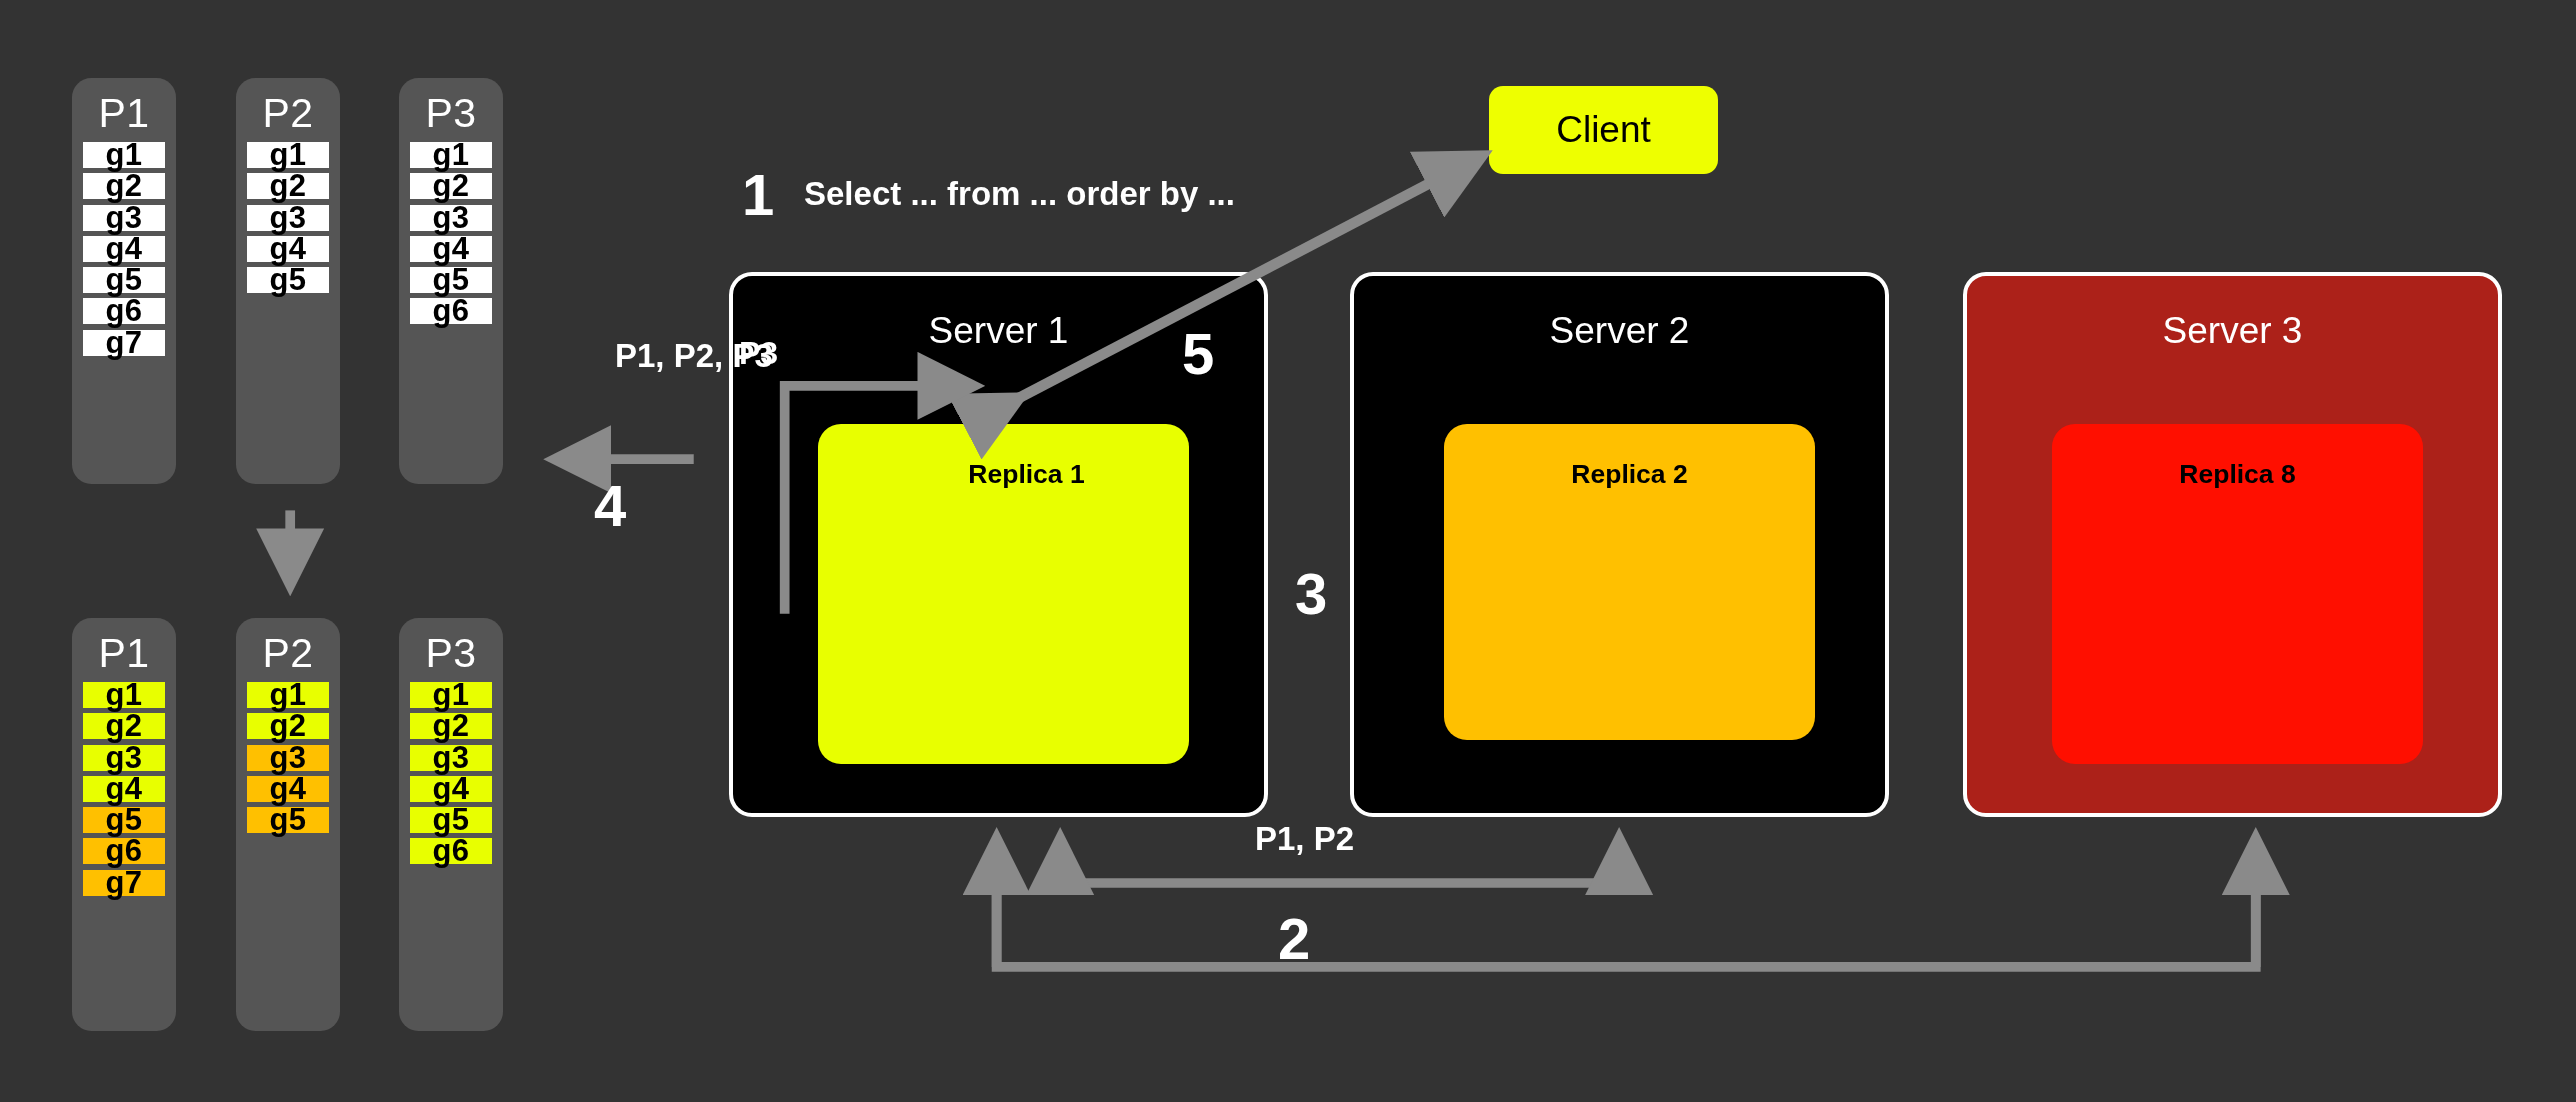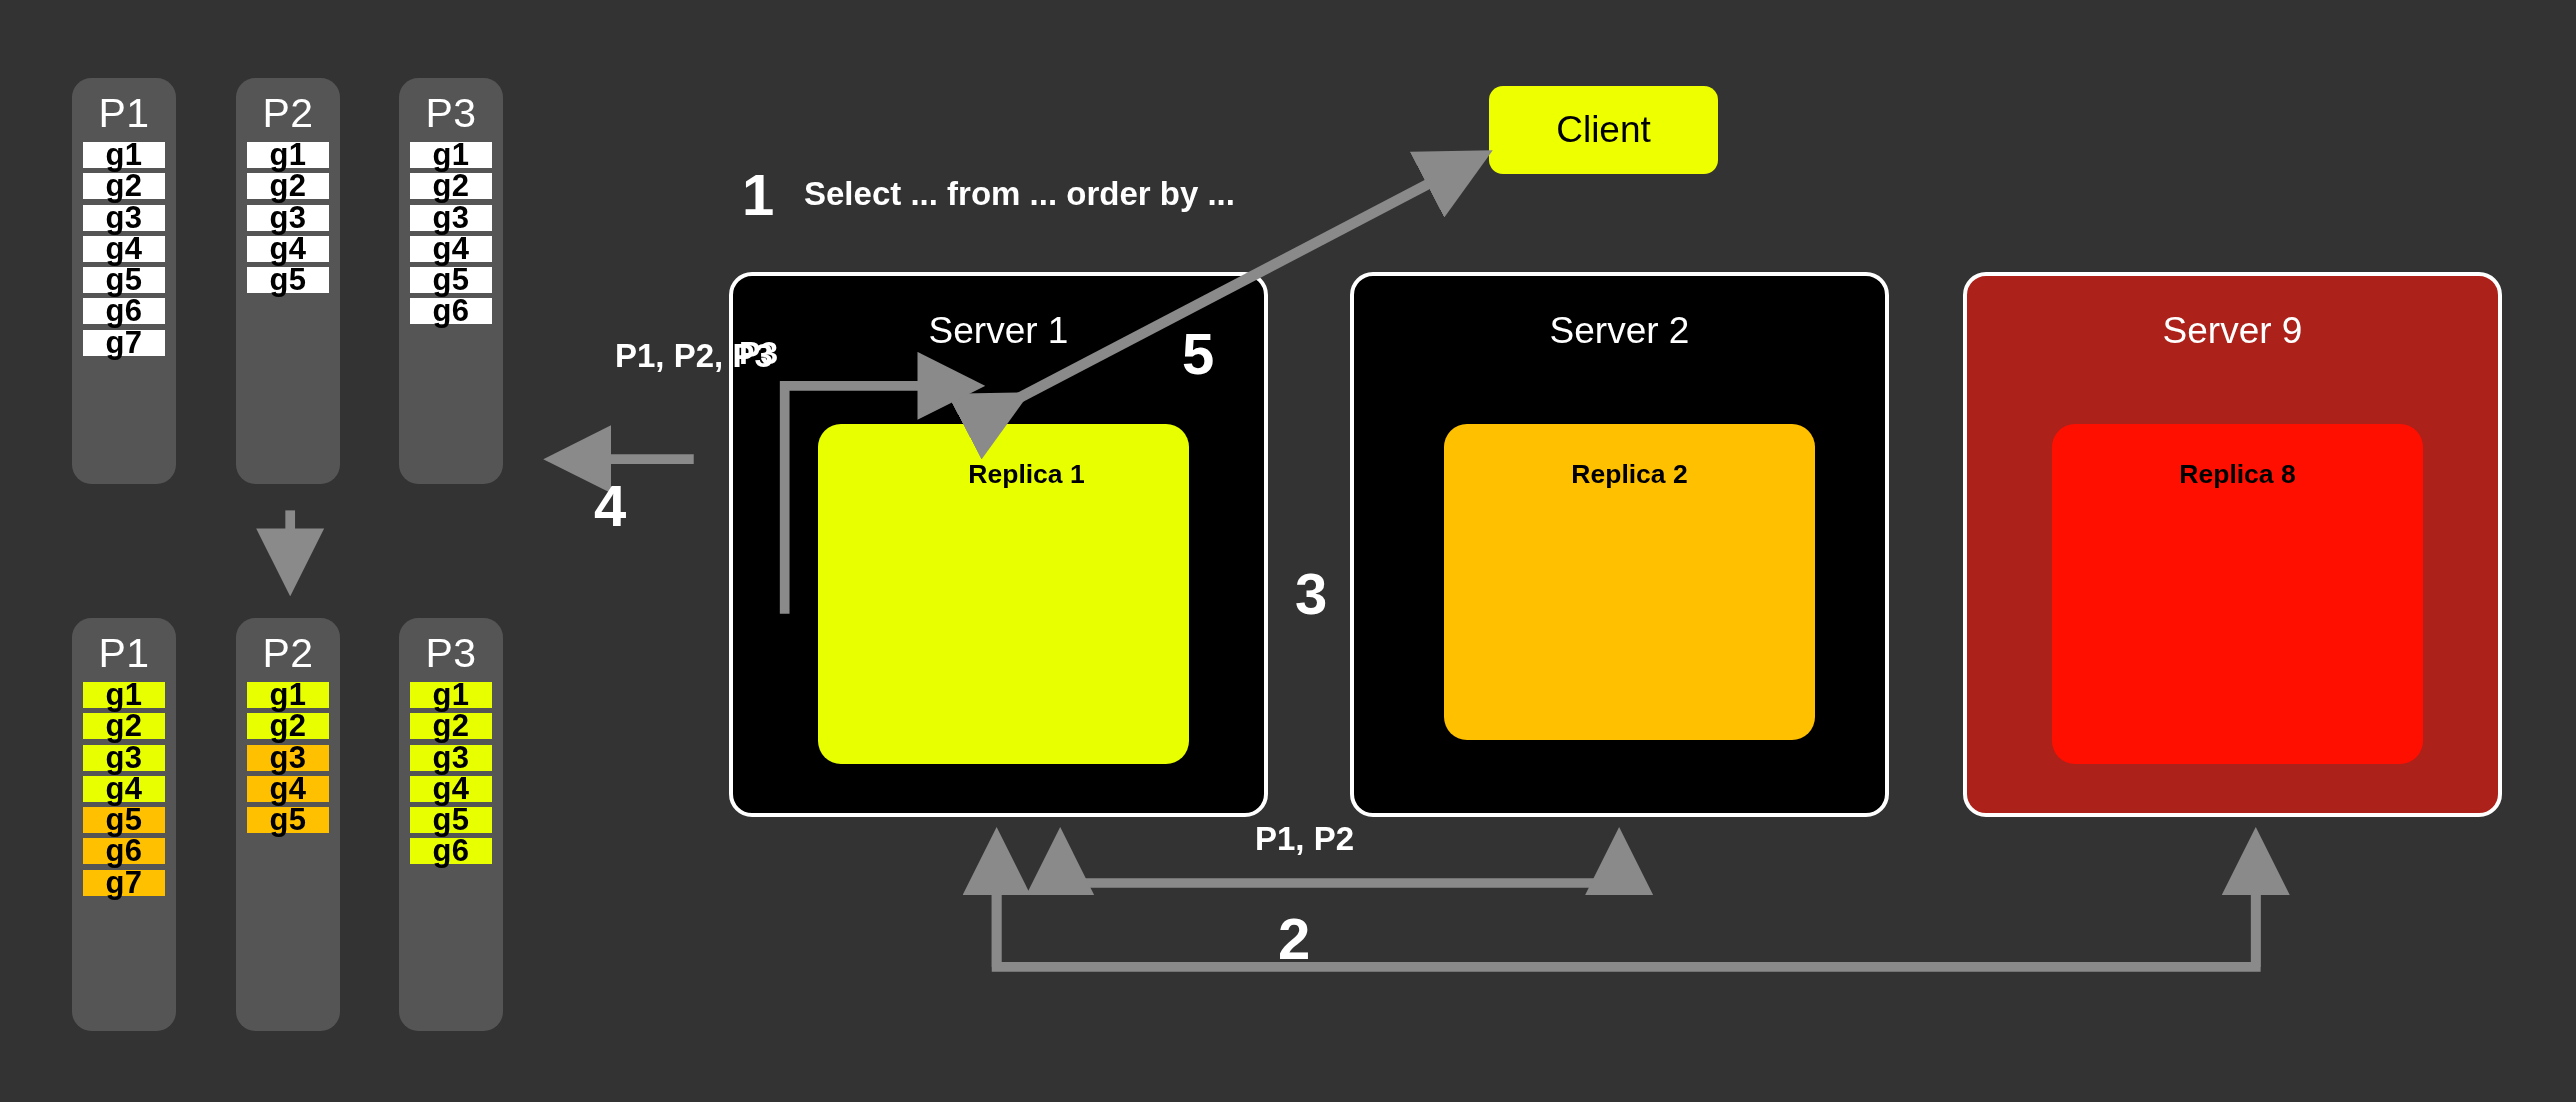--- a/index.html
+++ b/index.html
@@ -178,21 +178,21 @@
   </div>
 
   <div class="server server-dark" style="left:1350px;top:272px;width:539px;height:545px;">
     <div class="server-title">Server 2</div>
     <div class="replica r-orange" style="left:90px;top:148px;width:371px;height:316px;justify-content:center;">
       <span>Replica 2</span>
     </div>
   </div>
 
   <div class="server server-red" style="left:1963px;top:272px;width:539px;height:545px;">
-    <div class="server-title">Server 9</div>
+    <div class="server-title">Server 3</div>
     <div class="replica r-red" style="left:85px;top:148px;width:371px;height:340px;">
       <span>Replica 8</span>
     </div>
   </div>
 
   <svg class="overlay" viewBox="0 0 2916 1248">
     <defs>
       <marker id="ah" markerWidth="7" markerHeight="7" refX="5.6" refY="3.5" orient="auto">
         <path d="M0,0 L7,3.5 L0,7 Z" fill="#8a8a8a"></path>
       </marker>

